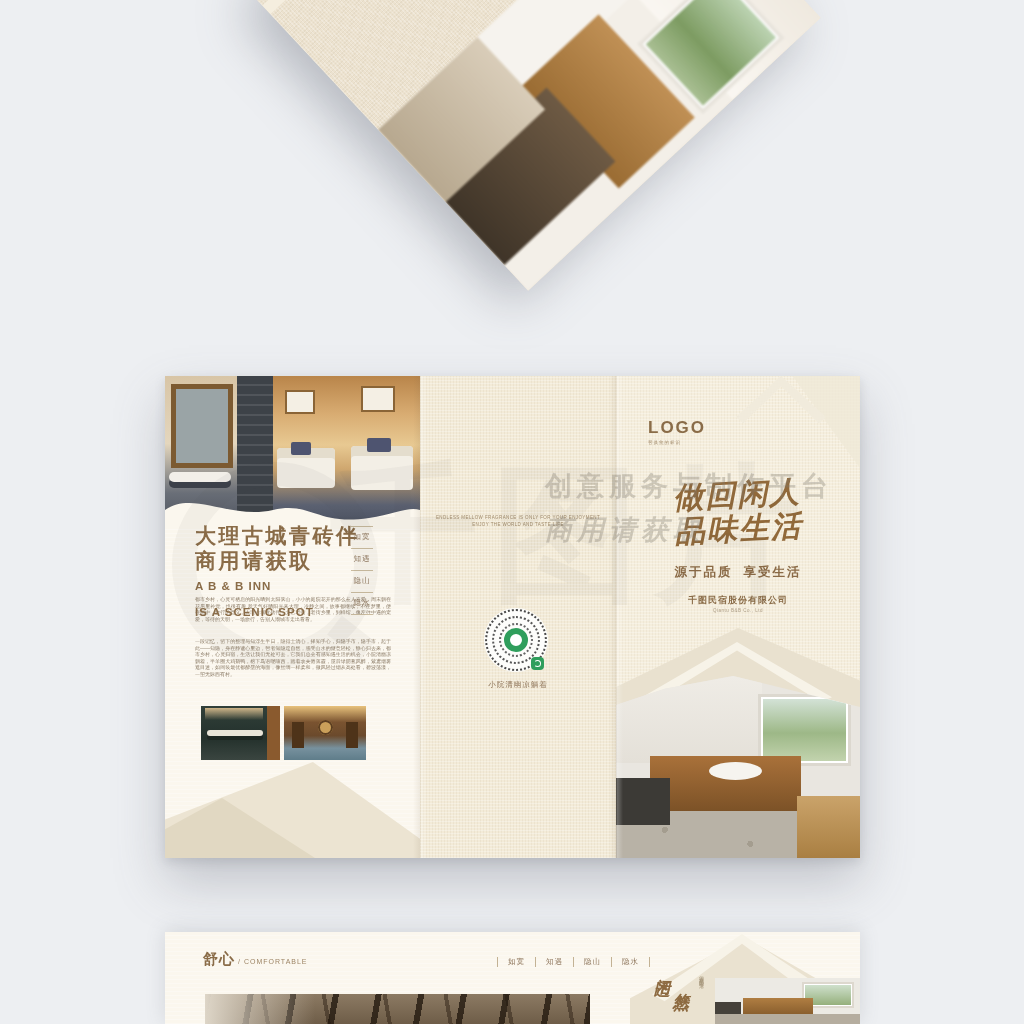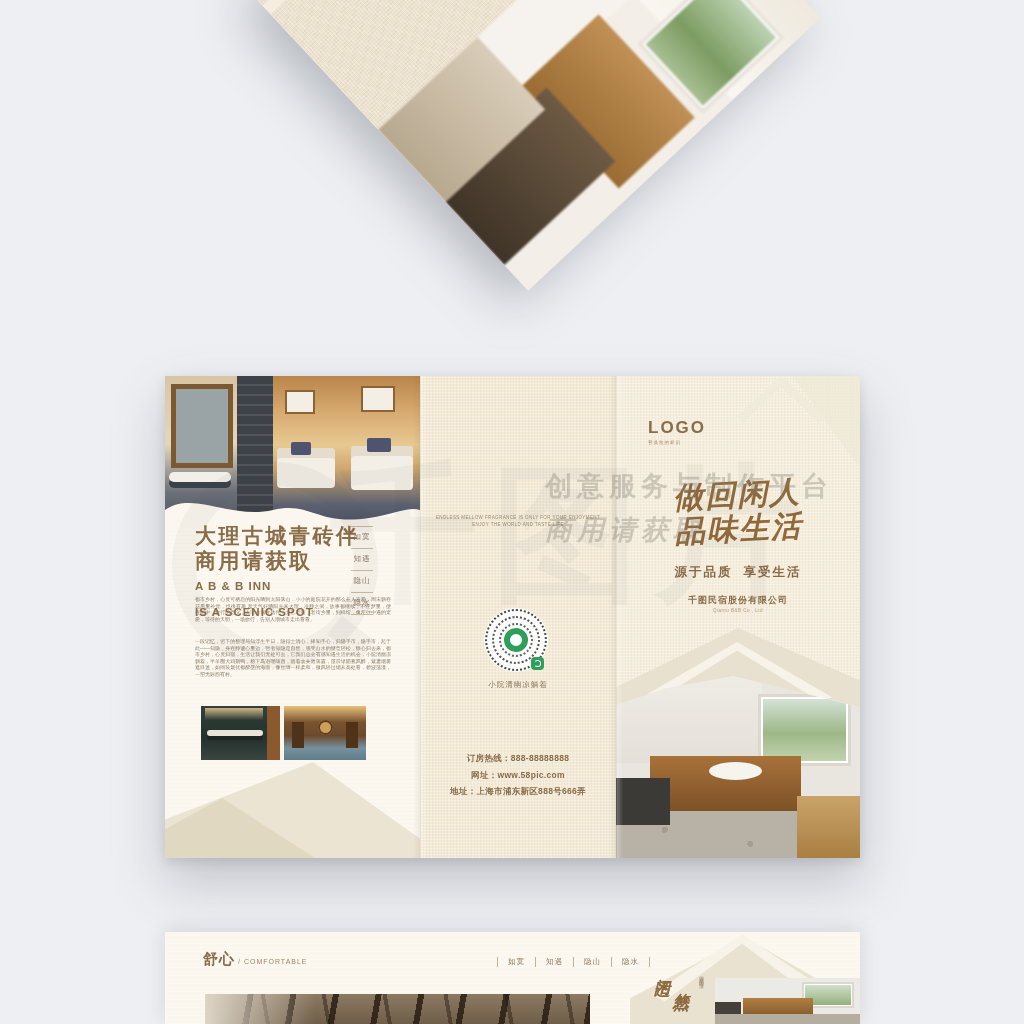--- a/index.html
+++ b/index.html
@@ -255,25 +255,20 @@
         <div>ENJOY THE WORLD AND TASTE LIFE</div>
       </div>
       <div class="qr">
         <div class="r1"></div>
         <div class="r2"></div>
         <div class="r3"></div>
         <div class="core"></div>
         <div class="tag"></div>
       </div>
       <div class="qr-cap">小院清幽凉躺着</div>
-      <div class="mp-contact">
-        <div>订房热线：888-88888888</div>
-        <div>网址：www.58pic.com</div>
-        <div>地址：上海市浦东新区888号666弄</div>
-      </div>
     </section>
 
     <section class="panel p-right">
       <div class="rp-corner"></div>
       <div class="rp-corner2"></div>
       <div class="rp-logo">
         <div class="lg">LOGO</div>
         <div class="lgs">替换您的标识</div>
       </div>
       <div class="rp-callig">

